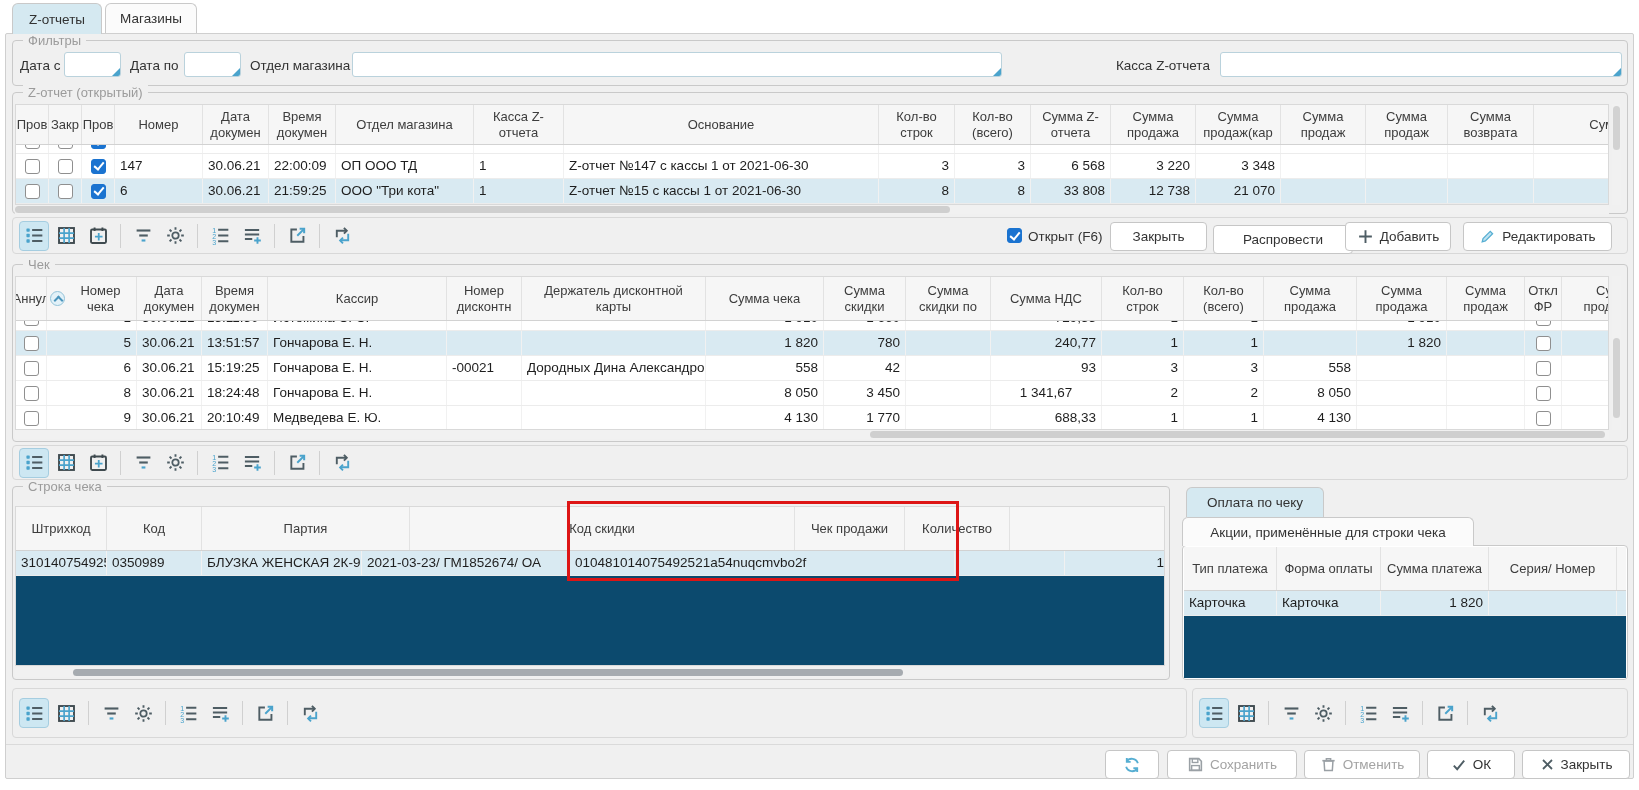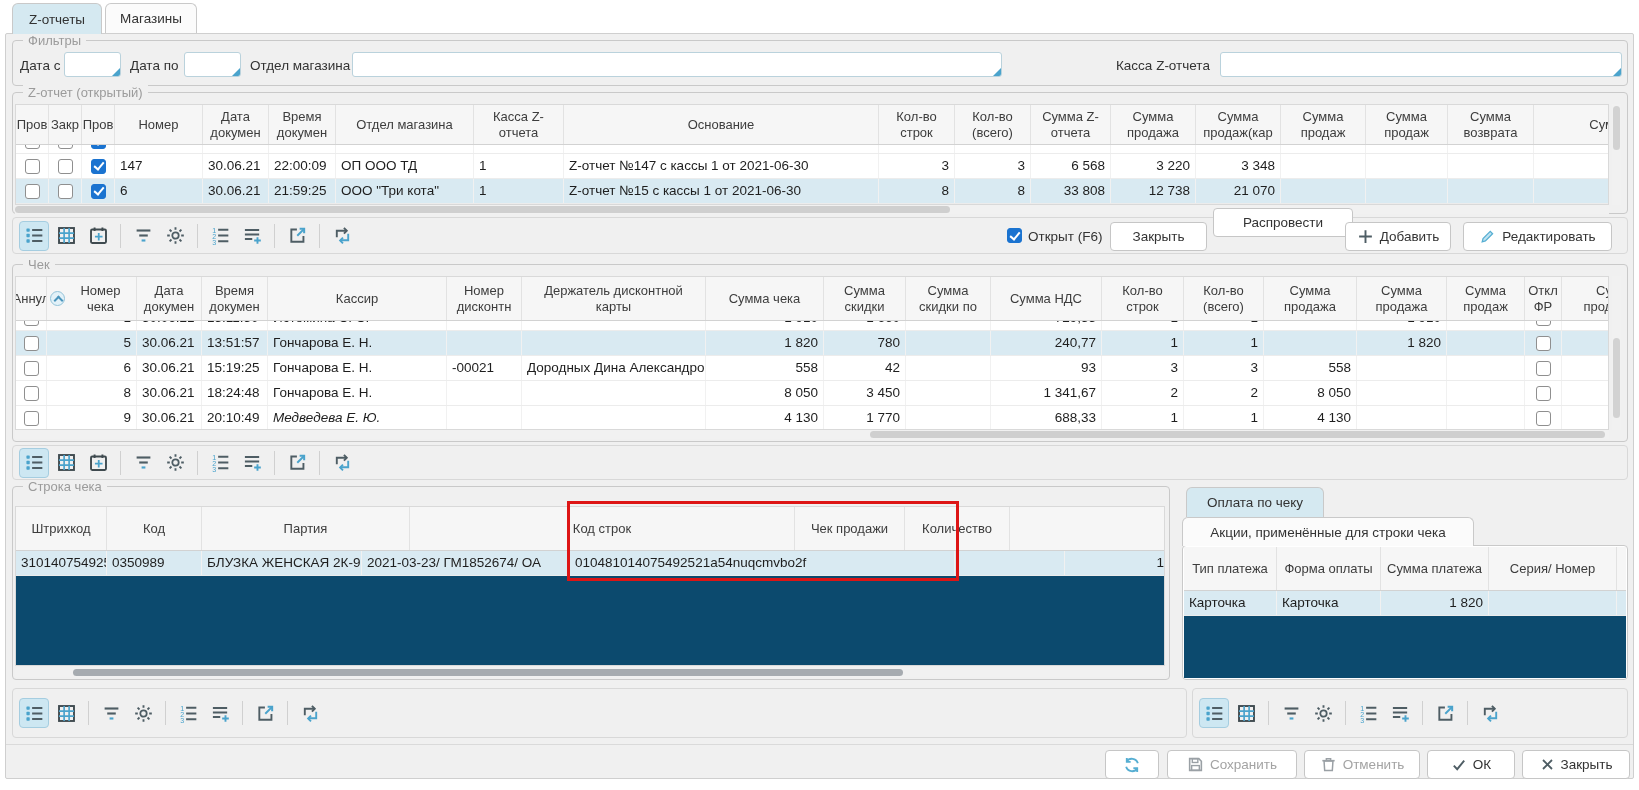--- a/index.html
+++ b/index.html
@@ -309,21 +309,21 @@
           <path d="M8.4 9.8L6 12.2l2.4 2.4" stroke="#4aa3cc" stroke-width="1.6"></path>
         </svg>
       </div>
     </div>
 </div>
 <div class="cb on" style="position:absolute;left:1007px;top:228px;z-index:4"></div>
 <span class="flabel" style="left:1028px;top:229px">Открыт (F6)</span>
 <button class="btn" style="left:1110px;top:222px;width:97px">
   <span>Закрыть</span>
 </button>
-<button class="btn" style="left:1213px;top:208px;width:140px">
+<button class="btn" style="left:1213px;top:225px;width:140px">
   <span>Распровести</span>
 </button>
 <button class="btn" style="left:1345px;top:222px;width:106px">
   <span class="bicon">
       <svg width="17" height="17" viewBox="0 0 16 16" fill="none">
         <path d="M8 2v12M2 8h12" stroke="#4e5d64" stroke-width="1.8"></path>
       </svg>
     </span>
   <span>Добавить</span>
 </button>
@@ -477,39 +477,39 @@
       </div>
       <div class="tcell ar" style="width: 90px;">8</div>
       <div class="tcell ac" style="width: 65px;">30.06.21</div>
       <div class="tcell ac" style="width: 66px;">18:24:48</div>
       <div class="tcell al" style="width: 179px;">Гончарова Е. Н.</div>
       <div class="tcell al" style="width: 75px;"></div>
       <div class="tcell al" style="width: 184px;"></div>
       <div class="tcell ar" style="width: 118px;">8 050</div>
       <div class="tcell ar" style="width: 82px;">3 450</div>
       <div class="tcell ar" style="width: 85px;"></div>
-      <div class="tcell ar" style="width: 111px;">1 341,67</div>
+      <div class="tcell ar" style="width: 111px; text-align: center;">1 341,67</div>
       <div class="tcell ar" style="width: 82px;">2</div>
       <div class="tcell ar" style="width: 80px;">2</div>
       <div class="tcell ar" style="width: 93px;">8 050</div>
       <div class="tcell ar" style="width: 90px;"></div>
       <div class="tcell ar" style="width: 78px;"></div>
       <div class="tcell ccb" style="width: 37px;">
         <div class="cb"></div>
       </div>
       <div class="tcell ar" style="width: 110px;"></div>
     </div>
     <div class="trow">
       <div class="tcell ccb" style="width: 31px;">
         <div class="cb"></div>
       </div>
       <div class="tcell ar" style="width: 90px;">9</div>
       <div class="tcell ac" style="width: 65px;">30.06.21</div>
       <div class="tcell ac" style="width: 66px;">20:10:49</div>
-      <div class="tcell al" style="width: 179px; font-style: italic;">Медведева Е. Ю.</div>
+      <div class="tcell al" style="width: 179px;">Медведева Е. Ю.</div>
       <div class="tcell al" style="width: 75px;"></div>
       <div class="tcell al" style="width: 184px;"></div>
       <div class="tcell ar" style="width: 118px;">4 130</div>
       <div class="tcell ar" style="width: 82px;">1 770</div>
       <div class="tcell ar" style="width: 85px;"></div>
       <div class="tcell ar" style="width: 111px;">688,33</div>
       <div class="tcell ar" style="width: 82px;">1</div>
       <div class="tcell ar" style="width: 80px;">1</div>
       <div class="tcell ar" style="width: 93px;">4 130</div>
       <div class="tcell ar" style="width: 90px;"></div>
@@ -607,21 +607,21 @@
       <div class="hcell" style="width: 91px;">
         <span>Штрихкод</span>
       </div>
       <div class="hcell" style="width: 95px;">
         <span>Код</span>
       </div>
       <div class="hcell" style="width: 208px;">
         <span>Партия</span>
       </div>
       <div class="hcell" style="width: 385px;">
-        <span>Код строк</span>
+        <span>Код скидки</span>
       </div>
       <div class="hcell" style="width: 110px;">
         <span>Чек продажи</span>
       </div>
       <div class="hcell" style="width: 105px;">
         <span>Количество</span>
       </div>
     </div>
     <div class="trow sel">
       <div class="tcell al" style="width: 91px;">310140754925</div>

